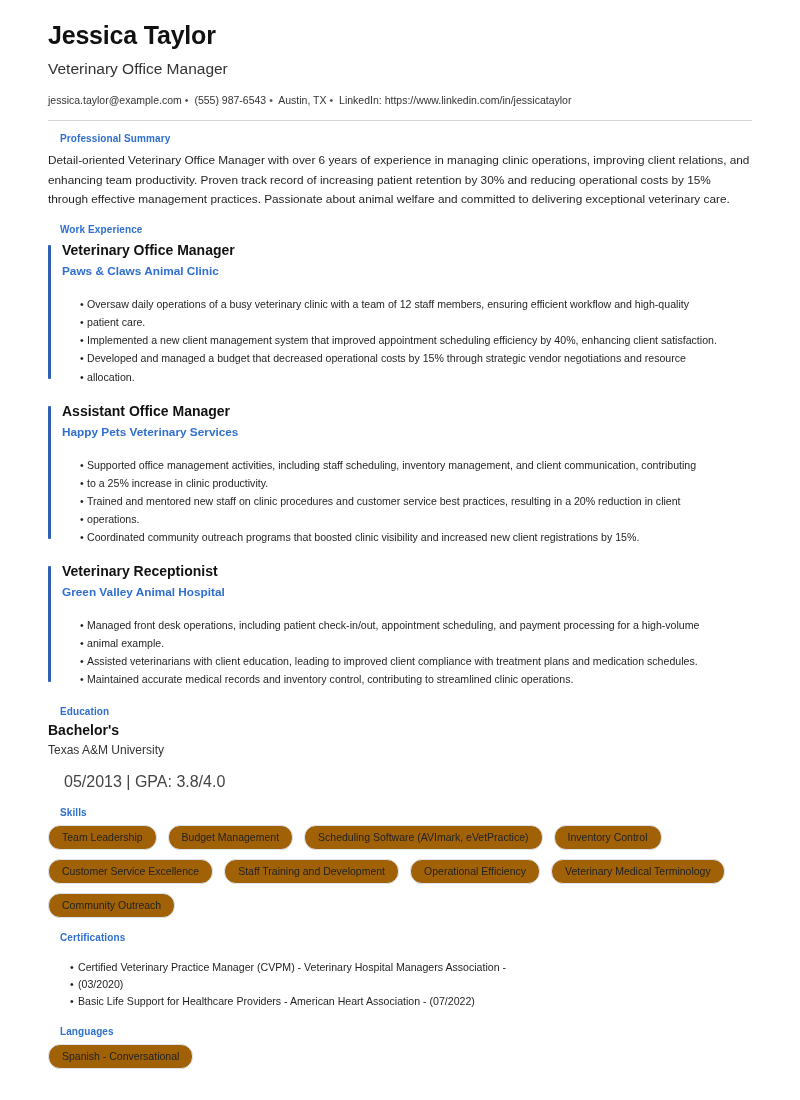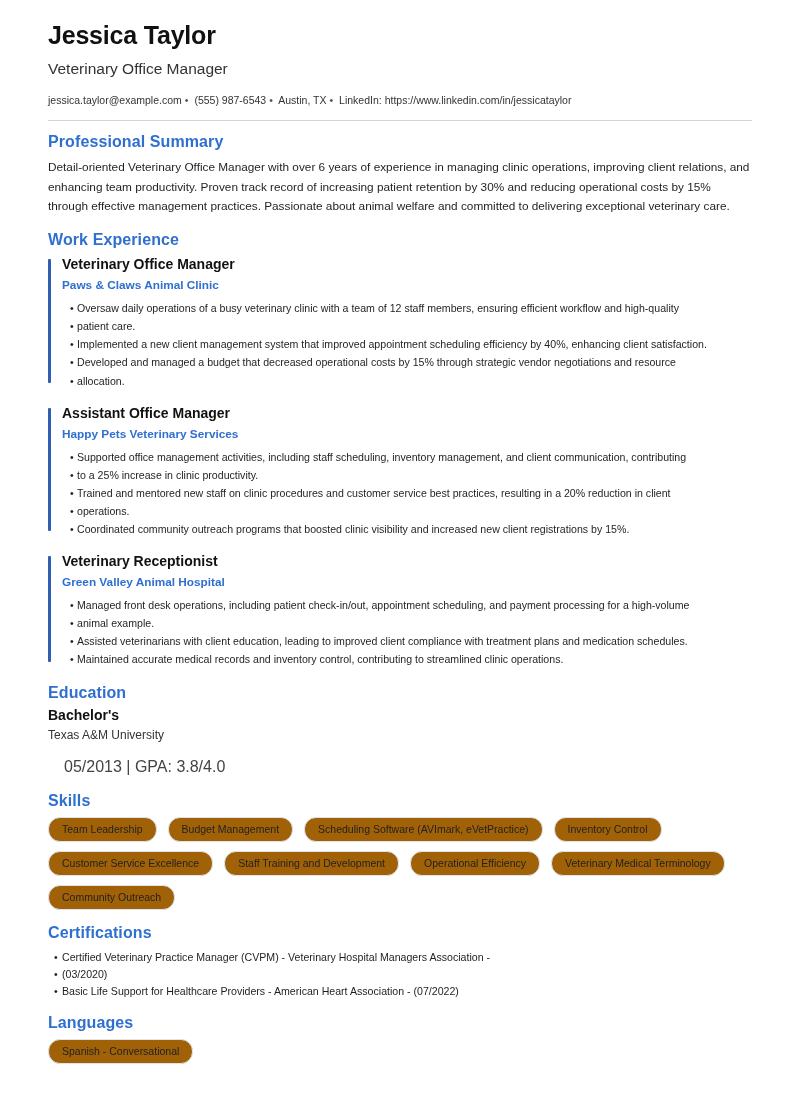--- a/index.html
+++ b/index.html
@@ -47,23 +47,23 @@
     color: #555555;
     padding: 0 3px;
   }
   .rule {
     border: none;
     border-top: 1px solid #d4d4d4;
     margin: 12px 0 12px 0;
   }
   .section-title {
     color: #2f6fd0;
-    font-size: 16px;
-    font-weight: bold;
-    margin: 0 0 7px 0;
+    font-size: 10px;
+    font-weight: bold;
+    margin: 0 0 7px 12px;
     letter-spacing: 0.1px;
   }
   .section {
     margin-bottom: 14px;
   }
   .summary-text {
     font-size: 11.8px;
     line-height: 1.68;
     color: #1f1f1f;
     margin: 0;
@@ -90,21 +90,21 @@
     margin: 0 0 6px 0;
   }
   .job-company {
     font-size: 11.8px;
     font-weight: bold;
     color: #2f6fd0;
     margin: 0 0 5px 0;
   }
   .bullets {
     list-style: none;
-    margin: 8px;
+    margin: 18px;
     padding: 0;
   }
   .bullets li {
     font-size: 10.6px;
     line-height: 1.52;
     color: #1f1f1f;
     margin: 0 0 2px 0;
     padding-left: 7px;
     position: relative;
   }
@@ -142,21 +142,21 @@
     border: 1px solid #dde4f0;
     border-radius: 12px;
     padding: 5px 13px;
     font-size: 10.5px;
     color: #222222;
     white-space: nowrap;
     line-height: 1.25;
   }
   .cert-list {
     list-style: none;
-    margin: 0;
+    margin: 16px;
     padding: 0 0 0 6px;
   }
   .cert-list li {
     font-size: 10.6px;
     line-height: 1.6;
     color: #1f1f1f;
     padding-left: 8px;
     position: relative;
   }
   .cert-list li:before {

